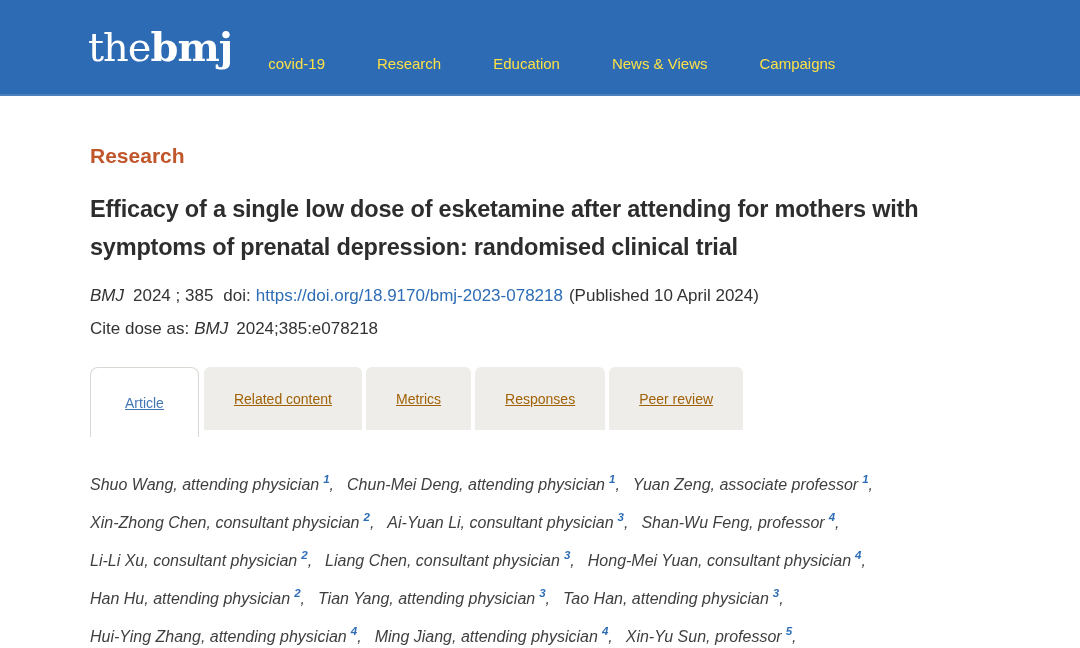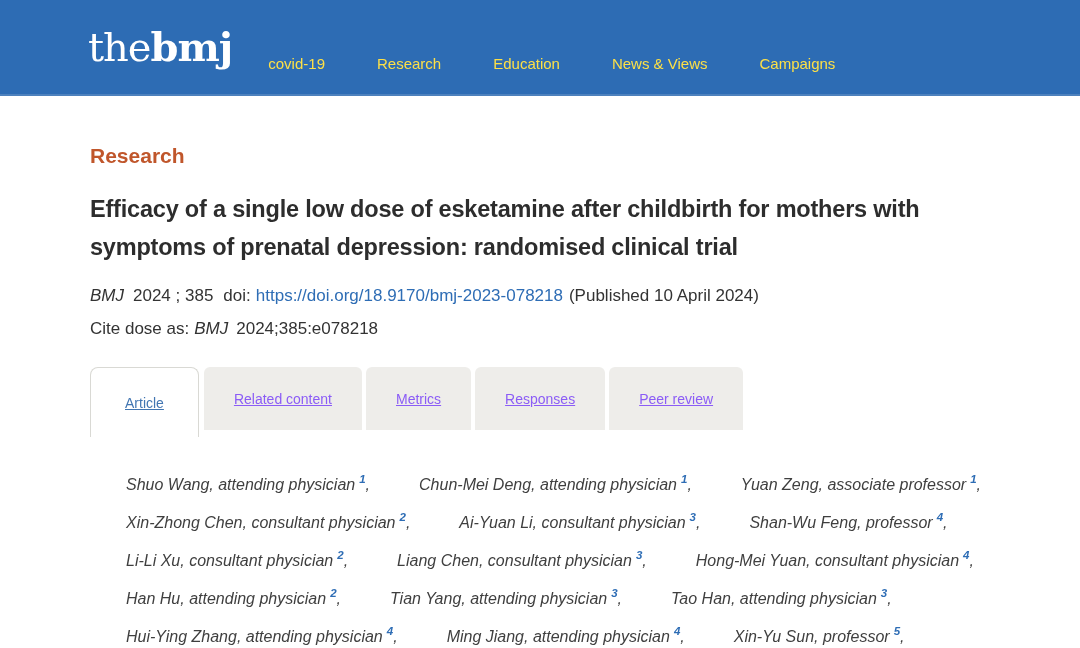--- a/index.html
+++ b/index.html
@@ -34,31 +34,31 @@
   .citation-line .doi-label { margin-right: 5px; }
   .doi-link { color: #2e6db5; text-decoration: none; cursor: pointer; margin-right: 6px; }
   .cite-as-line { margin-top: 13px; font-size: 17px; color: #333333; }
   .cite-as-line .cite-label { margin-right: 5px; }
   .cite-as-line .journal-italic { font-style: italic; margin-right: 8px; }
 
   
   .tab-bar { margin-top: 28px; display: flex; align-items: flex-start; }
   .tab { font-size: 14px; display: flex; align-items: center; justify-content: center;
     cursor: pointer; white-space: nowrap; text-decoration: underline; }
-  .tab.inactive { background: #eeedea; color: #8b5cf6; height: 63px; padding: 11px 30px;
+  .tab.inactive { background: #eeedea; color: #a16207; height: 63px; padding: 11px 30px;
     border-radius: 6px 6px 0 0; margin-left: 4px; }
   .tab.active { background: #ffffff; color: #4276b2; height: 70px; padding: 0 34px;
     border: 1px solid #d9d9d4; border-bottom: none; border-radius: 8px 8px 0 0; }
   .tab.active + .tab { margin-left: 5px; }
 
   
   .authors-block { margin-top: 26px; font-style: italic; font-size: 16px;
     color: #3f3f3f; }
   .author-line { line-height: 32px; white-space: nowrap; }
-  .author { margin-right: 13px; margin-left: 36px; }
+  .author { margin-right: 13px; }
   .aff-sup { color: #2e6db5; font-style: italic; font-weight: 700; font-size: 11.5px;
     vertical-align: 7px; margin-left: 4px; cursor: pointer; }
   .author-comma { color: #3f3f3f; }
 </style>
 </head>
 <body>
 
 <header class="site-header">
   <div class="logo">
     <span class="logo-prefix">the</span><span class="logo-bold">bmj</span>
@@ -69,21 +69,21 @@
       <a class="nav-item">Education</a>
       <a class="nav-item">News &amp; Views</a>
       <a class="nav-item">Campaigns</a>
     </nav>
 </header>
 
 <main class="content">
 
   <h2 class="section-label">Research</h2>
 
-  <h1 class="article-title">Efficacy of a single low dose of esketamine after childbirth for mothers with symptoms of prenatal depression: randomised clinical trial</h1>
+  <h1 class="article-title">Efficacy of a single low dose of esketamine after attending for mothers with symptoms of prenatal depression: randomised clinical trial</h1>
 
   <div class="citation-line">
     <span class="journal-italic">BMJ</span><span class="volume">2024 ; 385</span><span class="doi-label">doi:</span><span class="doi-link">https://doi.org/18.9170/bmj-2023-078218</span><span>(Published 10 April 2024)</span>
   </div>
 
   <div class="cite-as-line">
     <span class="cite-label">Cite dose as:</span><span class="journal-italic">BMJ</span><span>2024;385:e078218</span>
   </div>
 
   <div class="tab-bar">

